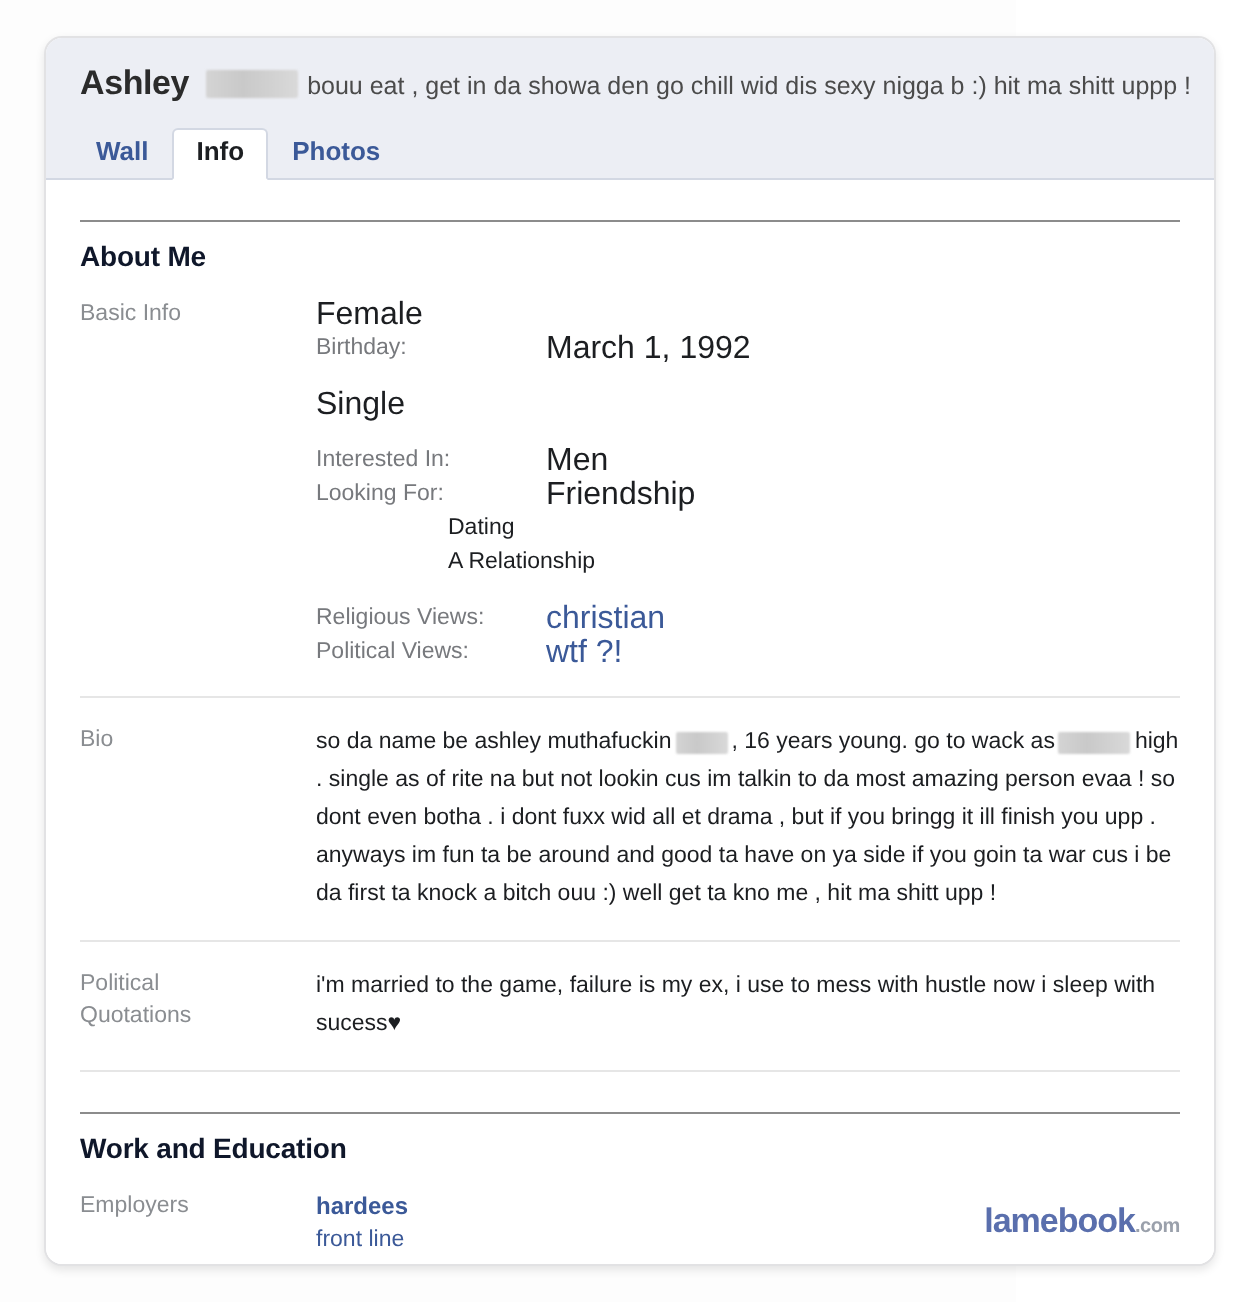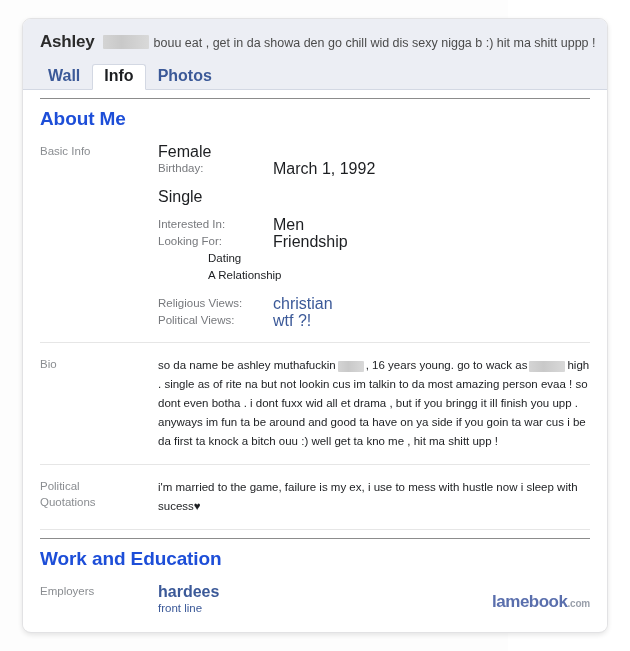--- a/index.html
+++ b/index.html
@@ -77,21 +77,21 @@
 
   
   .tab-bar {
     margin-top: 10px;
     padding-left: 13px;
     height: 25px;
     display: flex;
     align-items: flex-end;
   }
   .tab {
-    font-size: 16px;
+    font-size: 13px;
     font-weight: bold;
     color: #3b5998;
     padding: 5px 12px 6px 12px;
     line-height: 14px;
     border-radius: 3px 3px 0 0;
     cursor: pointer;
     text-align: center;
   }
   .tab.active {
     background: #ffffff;
@@ -103,25 +103,25 @@
   }
 
   
   .card-body {
     background: #ffffff;
     padding: 0 17px;
   }
 
   .section-head {
     border-top: 1px solid #8c8c8c;
-    margin-top: 8px;
+    margin-top: 20px;
     padding-top: 9px;
-    font-size: 19px;
-    font-weight: bold;
-    color: #1d4ed8;
+    font-size: 14px;
+    font-weight: bold;
+    color: #0f172a;
     letter-spacing: -0.1px;
   }
 
   .info-block {
     display: flex;
     border-bottom: 1px solid #e6e6e6;
     padding: 13px 0 13px 0;
   }
   .info-block.no-rule { border-bottom: none; }
 
@@ -148,21 +148,21 @@
   }
   .kv-val {
     font-size: 16px;
     color: #1c1e21;
   }
   .kv-val.link { color: #3b5998; }
   .kv-sub {
     font-size: 11.5px;
     color: #1c1e21;
     line-height: 17px;
-    margin-left: 50px;
+    margin-left: 66px;
   }
 
   .bio-text {
     font-size: 11.5px;
     color: #1c1e21;
     line-height: 19px;
   }
   .redact-inline {
     width: 26px;
     height: 11px;
@@ -172,36 +172,36 @@
   }
   .redact-inline.wide { width: 36px; }
 
   .quote-text {
     font-size: 11.5px;
     color: #1c1e21;
     line-height: 19px;
   }
 
   .employer-main {
-    font-size: 16px;
+    font-size: 12px;
     font-weight: bold;
     color: #3b5998;
     line-height: 17px;
   }
   .employer-sub {
     font-size: 11.5px;
     color: #3b5998;
     line-height: 17px;
   }
 
   
   .watermark {
     position: absolute;
     right: 17px;
-    bottom: 20px;
+    bottom: 10px;
     line-height: 16px;
   }
   .wm-main {
     font-size: 17px;
     font-weight: bold;
     color: #5a6fad;
     letter-spacing: -0.5px;
   }
   .wm-tld {
     font-size: 10px;

